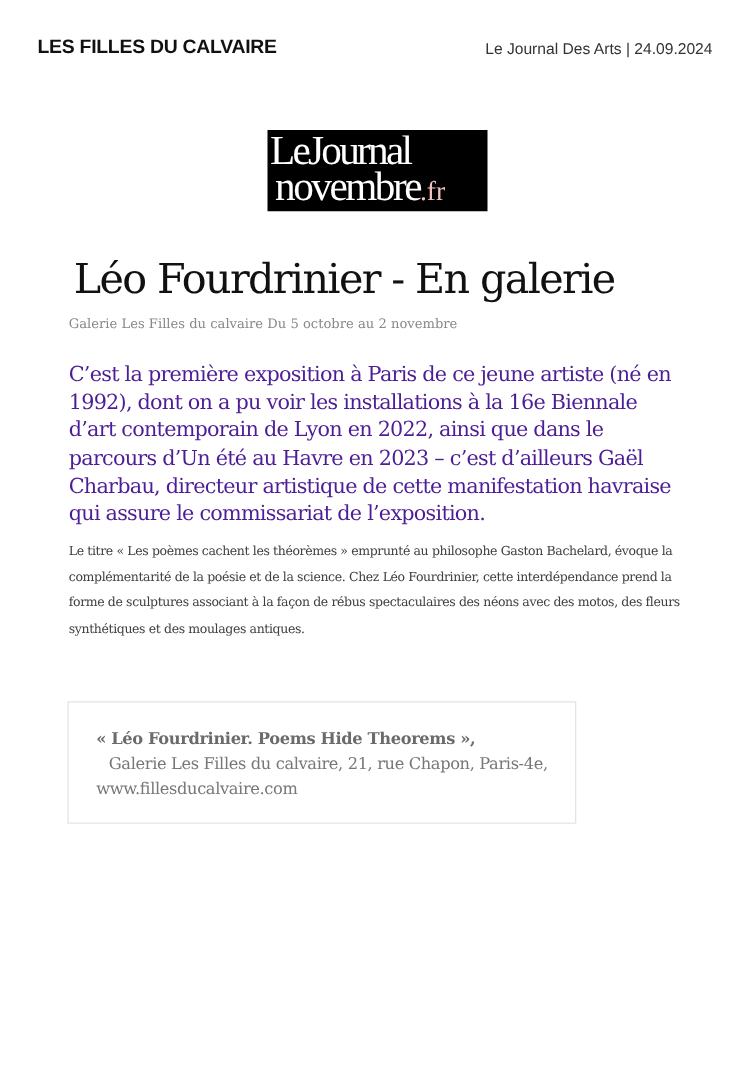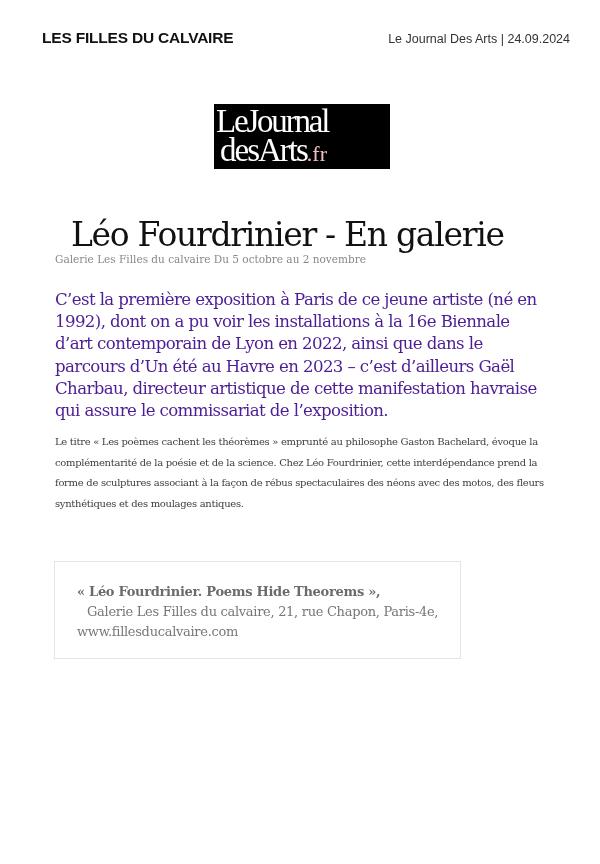--- a/index.html
+++ b/index.html
@@ -1,41 +1,41 @@
 <!DOCTYPE html>
 <html><head>
 <meta charset="utf-8">
 <style>
   html, body { margin:0; padding:0; }
   body { width:600px; height:864px; background:#fff; position:relative; overflow:hidden; }
-  .header-left { position:absolute; left:42px; top:29px; font-family:"Liberation Sans", sans-serif; font-weight:bold; font-size:15.5px; color:#111; letter-spacing:-0.2px; }
+  .header-left { position:absolute; left:30px; top:29px; font-family:"Liberation Sans", sans-serif; font-weight:bold; font-size:15.5px; color:#111; letter-spacing:-0.2px; }
   .header-right { position:absolute; right:30px; top:32px; font-family:"Liberation Sans", sans-serif; font-size:12.5px; color:#333;margin-left:12px; }
   .logo { position:absolute; left:214px; top:104px; width:176px; height:65px; background:#000000; color:#fff; font-family:"Liberation Serif", serif; }
   .logo .l1 { position:absolute; left:2px; top:1px; font-size:33px; line-height:33px; letter-spacing:-2.2px; white-space:nowrap; }
   .logo .l2 { position:absolute; left:6px; top:30px; font-size:33px; line-height:33px; letter-spacing:-2px; white-space:nowrap; }
   .logo .fr { font-size:22px; letter-spacing:0; color:#f3c0c0; }
-  .title { position:absolute; left:55px; top:199px; margin:16px; font-family:"DejaVu Serif", serif; font-weight:normal; font-size:33px; letter-spacing:-1.3px; color:#111; white-space:nowrap; }
+  .title { position:absolute; left:55px; top:199px; margin:4px; font-family:"DejaVu Serif", serif; font-weight:normal; font-size:33px; letter-spacing:-1.3px; color:#111; white-space:nowrap; }
   .subtitle { position:absolute; left:55px; top:253px; font-family:"DejaVu Serif", serif; font-size:10.5px; color:#888; white-space:nowrap; }
   .lead { position:absolute; left:55px; top:289px; width:490px; margin:0; font-family:"DejaVu Serif", serif; font-size:16.6px; line-height:22.2px; letter-spacing:-0.6px; color:#4c1d95; }
   .body { position:absolute; left:55px; top:432px; width:490px; margin:0; font-family:"DejaVu Serif", serif; font-size:10px; line-height:20.5px; letter-spacing:-0.3px; color:#404040; }
   .infobox { position:absolute; left:54px; top:561px; width:407px; height:98px; border:1px solid #e4e4e4; box-sizing:border-box; }
   .infobox p { margin:0; position:absolute; left:22px; font-family:"DejaVu Serif", serif; font-size:13px; line-height:20px; letter-spacing:-0.3px; color:#777; white-space:nowrap; }
   .infobox .t { top:20px; font-weight:bold; color:#6b6b6b; }
   .infobox .a { top:40px;margin-left:10px; }
   .infobox .w { top:60px; }
 </style>
 </head>
 <body>
 
 <div class="header-left">LES FILLES DU CALVAIRE</div>
 <div class="header-right">Le Journal Des Arts | 24.09.2024</div>
 
 <div class="logo">
   <span class="l1">LeJournal</span>
-  <span class="l2"><span>desArts</span><span class="fr">.fr</span></span>
+  <span class="l2"><span>novembre</span><span class="fr">.fr</span></span>
 </div>
 
 <h1 class="title">Léo Fourdrinier - En galerie</h1>
 <div class="subtitle">Galerie Les Filles du calvaire Du 5 octobre au 2 novembre</div>
 
 <p class="lead">C’est la première exposition à Paris de ce jeune artiste (né en 1992), dont on a pu voir les installations à la 16e Biennale d’art contemporain de Lyon en 2022, ainsi que dans le parcours d’Un été au Havre en 2023 – c’est d’ailleurs Gaël Charbau, directeur artistique de cette manifestation havraise qui assure le commissariat de l’exposition.</p>
 <p class="body">Le titre « Les poèmes cachent les théorèmes » emprunté au philosophe Gaston Bachelard, évoque la complémentarité de la poésie et de la science. Chez Léo Fourdrinier, cette interdépendance prend la forme de sculptures associant à la façon de rébus spectaculaires des néons avec des motos, des fleurs synthétiques et des moulages antiques.</p>
 
 <div class="infobox">
   <p class="t">« Léo Fourdrinier. Poems Hide Theorems »,</p>

